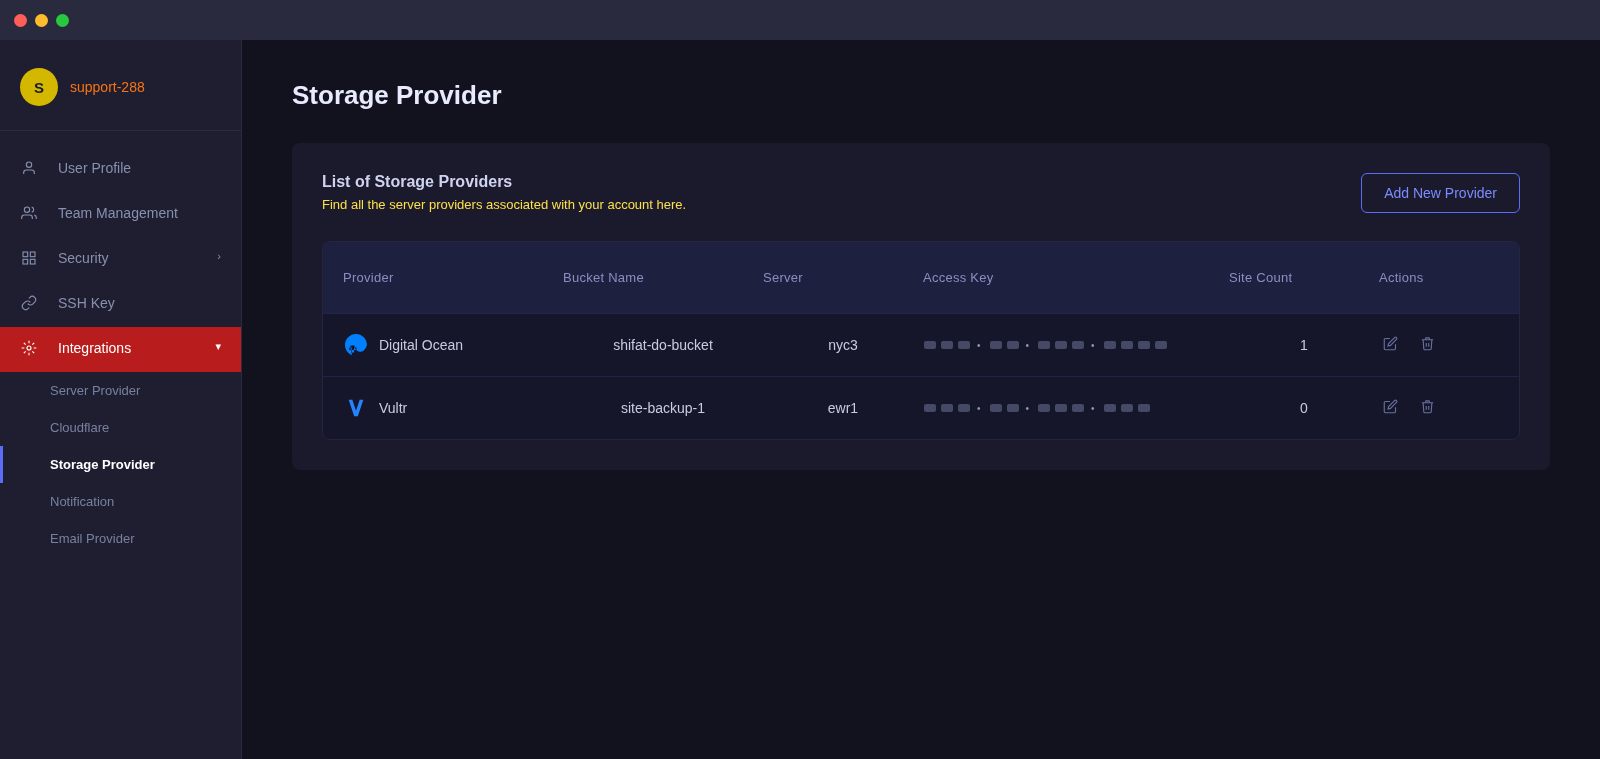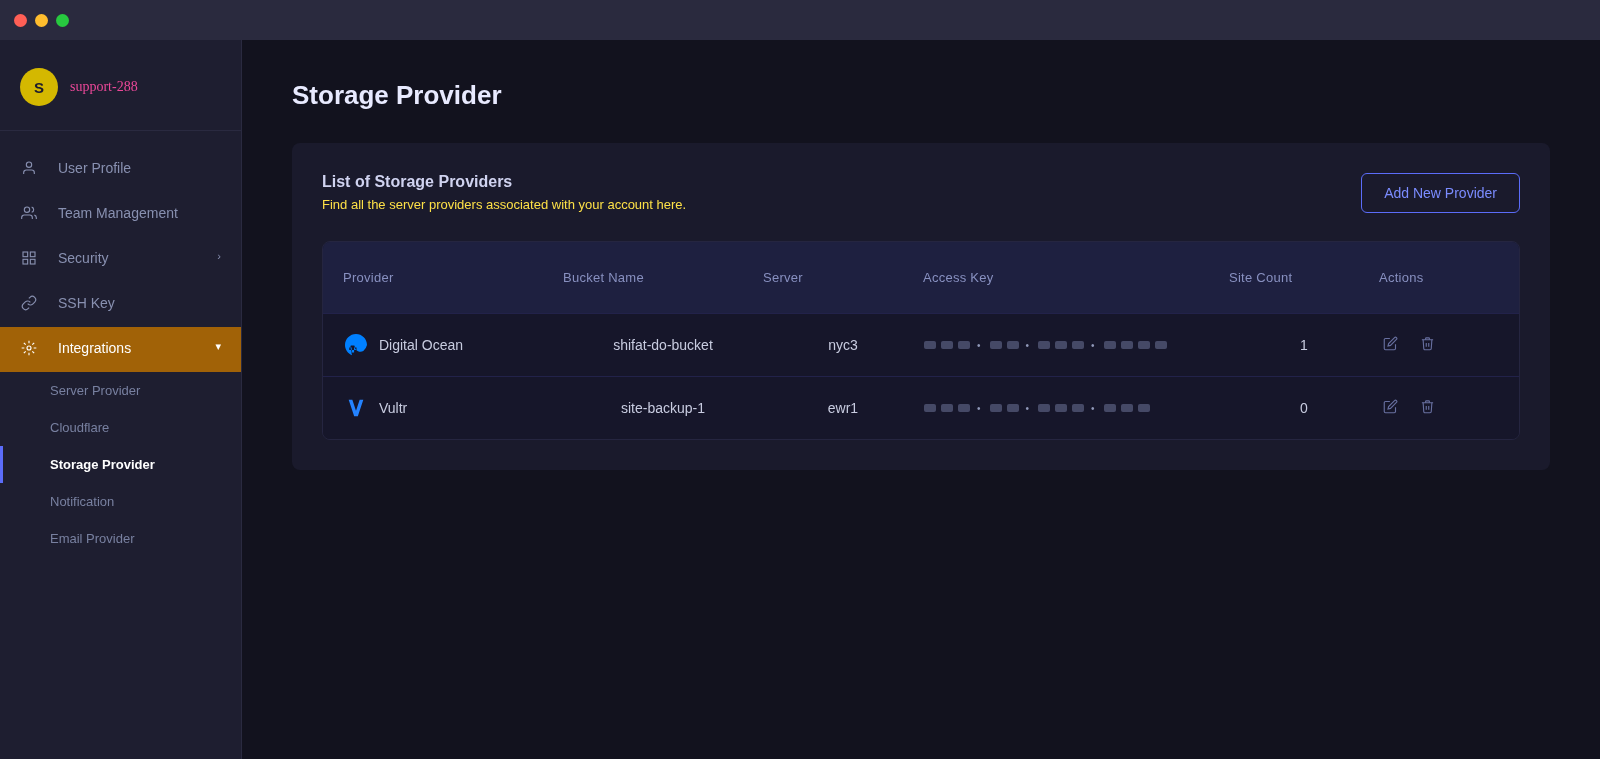--- a/index.html
+++ b/index.html
@@ -58,44 +58,43 @@
       width: 38px; height: 38px;
       border-radius: 50%;
       background: #d4b800;
       color: #1a1a2e;
       display: flex; align-items: center; justify-content: center;
       font-weight: 700;
       font-size: 15px;
     }
     .username {
       font-size: 14px;
-      color: #ec4899;
+      color: #f97316;
       font-weight: 500;
-      font-family: Liberation Serif, serif;
     }
 
     .sidebar-nav {
       padding: 16px 0;
       flex: 1;
     }
 
     .nav-item {
       display: flex;
       align-items: flex-start;
       gap: 20px;
       padding: 13px 20px;
       cursor: pointer;
       font-size: 14px;
       color: #8890b0;
       position: relative;
       transition: background 0.15s;
     }
     .nav-item.active {
       color: #ffffff;
-      background: #a16207;
+      background: #b91c1c;
     }
     .nav-item .nav-icon {
       width: 18px;
       text-align: center;
       font-size: 15px;
     }
     .nav-item .chevron {
       margin-left: auto;
       font-size: 11px;
     }

